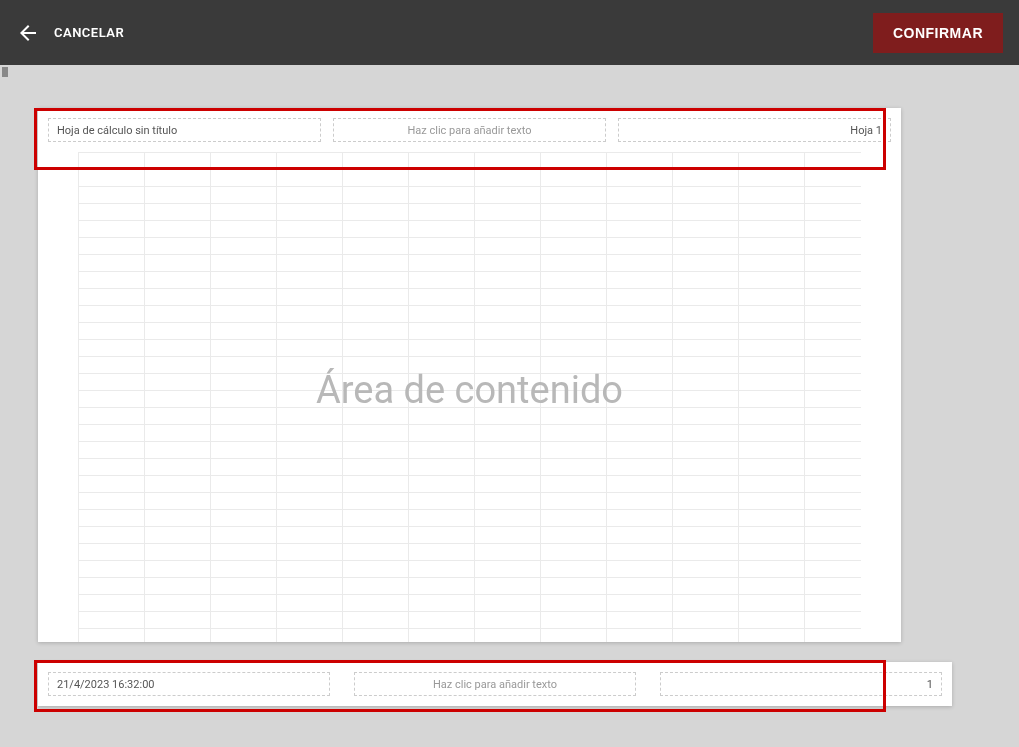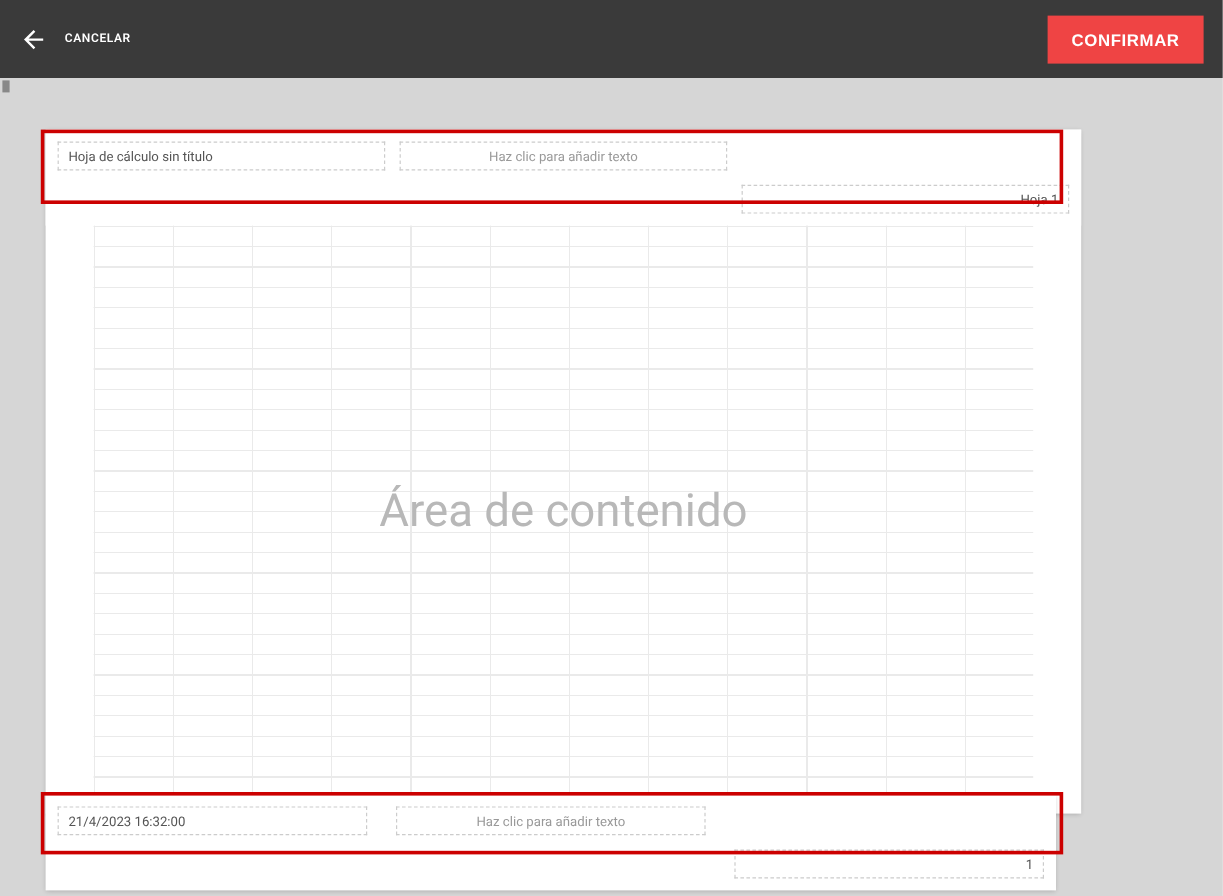--- a/index.html
+++ b/index.html
@@ -28,26 +28,26 @@
       width: 24px;
       height: 24px;
       display: flex;
       align-items: center;
       justify-content: center;
       cursor: pointer;
     }
     .back-icon svg { fill: #ffffff; }
     .cancel-label {
       color: #ffffff;
-      font-size: 10px;
+      font-size: 13px;
       font-weight: 600;
       letter-spacing: 0.5px;
     }
     .confirm-button {
-      background: #ef4444;
+      background: #7f1d1d;
       color: #ffffff;
       border: none;
       padding: 12px 20px;
       font-size: 14px;
       font-weight: 600;
       letter-spacing: 0.5px;
       cursor: pointer;
     }
     .content-wrapper {
       width: 100%;
@@ -100,21 +100,21 @@
       border: 1px dashed #cccccc;
       height: 24px;
       display: flex;
       align-items: center;
       padding: 0 8px;
       font-size: 11px;
       color: #555;
     }
     .field.left { flex: 1; text-align: left; }
     .field.center { flex: 1; justify-content: center; color: #999; }
-    .field.right { flex: 1; justify-content: flex-end; margin-top: 36px; }
+    .field.right { flex: 1; justify-content: flex-end; }
     .sheet-body {
       height: 490px;
       position: relative;
       padding: 0 40px;
     }
     .grid {
       width: 100%;
       height: 100%;
       position: relative;
       background-image:
@@ -128,21 +128,21 @@
       transform: translate(-50%, -65%);
       font-size: 38px;
       color: #b8b8b8;
       font-weight: 400;
       white-space: nowrap;
     }
     .footer-section {
       position: absolute;
       top: 662px;
       left: 38px;
-      width: 842px;
+      width: 914px;
       background: #ffffff;
       box-shadow: 0 1px 4px rgba(0,0,0,0.2);
       padding: 10px;
       display: flex;
       gap: 24px;
     }
   </style>
 </head>
 <body>
 

